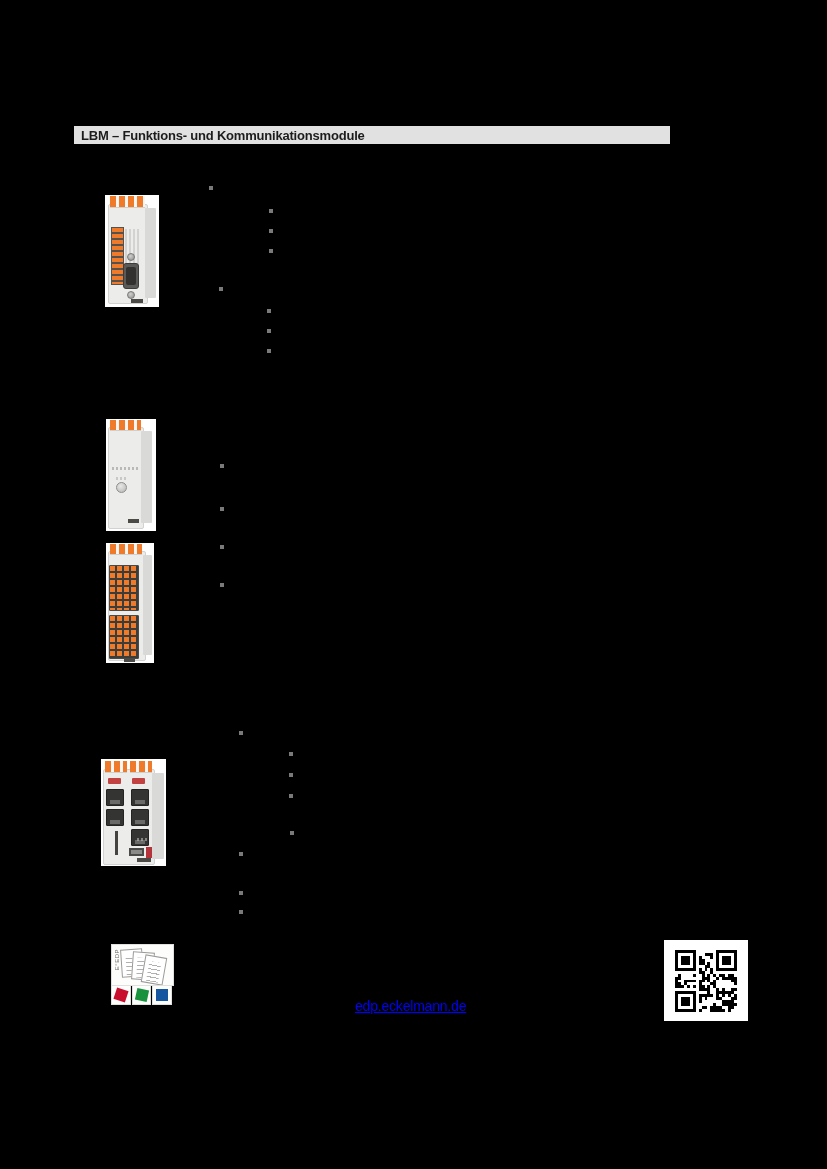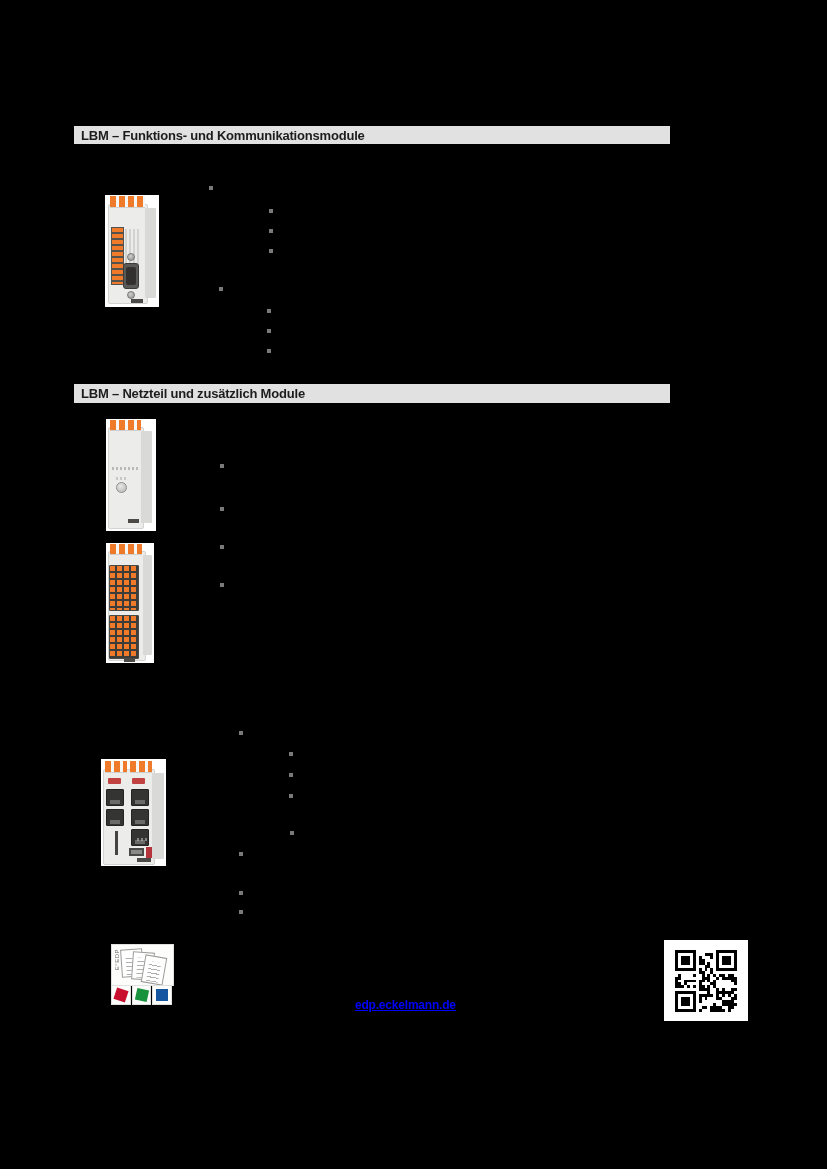--- a/index.html
+++ b/index.html
@@ -54,21 +54,21 @@
   .pagecard{position:absolute;width:20px;height:26px;background:#fff;border:1px solid #9a9a98;
             background-image:repeating-linear-gradient(180deg,transparent 0 3px,#b0b0ae 3px 4px);
             background-size:12px 20px;background-position:4px 5px;background-repeat:no-repeat;}
   #edp-vertical{position:absolute;left:2px;top:4px;font-size:6px;color:#6a6a68;
                 writing-mode:vertical-rl;transform:rotate(180deg);letter-spacing:0.5px;}
   #edp-diamonds{position:absolute;left:0;top:41px;width:61px;height:20px;display:flex;gap:1px;}
   .dbox{flex:1;background:#fdfdfc;border:1px solid #e0e0de;position:relative;overflow:hidden;}
   .diamond{position:absolute;left:3px;top:3px;width:12px;height:12px;}
 
   
-  #site-link{position:absolute;left:355px;top:998px;font-size:12px;font-weight:bold;
+  #site-link{position:absolute;left:355px;top:998px;font-size:14px;font-weight:normal;
              text-decoration:underline;cursor:pointer;letter-spacing:-0.2px;}
 
   
   #qr-box{position:absolute;left:664px;top:940px;width:84px;height:81px;background:#fff;
           display:flex;align-items:center;justify-content:center;}
 </style>
 </head>
 <body>
 
 <div id="page" style="background: rgb(0, 0, 0);">
@@ -84,23 +84,20 @@
     <div class="abs terms-col" style="left:6px;top:32px;width:11px;height:56px;"></div>
     <div class="abs ventrow" style="left:20px;top:34px;width:14px;height:52px;opacity:.5;"></div>
     <div class="abs screw" style="left:22px;top:58px;width:6px;height:6px;"></div>
     <div class="abs db9" style="left:18px;top:68px;width:14px;height:24px;">
         <i></i>
       </div>
     <div class="abs screw" style="left:22px;top:96px;width:6px;height:6px;"></div>
     <div class="abs darklabel" style="left:26px;top:104px;width:12px;height:4px;"></div>
   </div>
 
-  <div class="hdr" id="hdr2" style="background: rgb(225, 225, 225);">
-    <span>LBM – Netzteil und zusätzlich Module</span>
-  </div>
 
   <div class="photo" style="left:106px;top:419px;width:50px;height:112px;">
     <div class="abs devbody" style="left:2px;top:8px;width:34px;height:100px;"></div>
     <div class="abs rail" style="left:35px;top:12px;width:11px;height:92px;"></div>
     <div class="abs clamps" style="left:4px;top:1px;width:31px;height:10px;"></div>
     <div class="abs ventrow" style="left:6px;top:48px;width:26px;height:3px;"></div>
     <div class="abs ventrow" style="left:10px;top:58px;width:12px;height:3px;opacity:.7;"></div>
     <div class="abs knob" style="left:10px;top:63px;width:9px;height:9px;"></div>
     <div class="abs darklabel" style="left:22px;top:100px;width:11px;height:4px;"></div>
   </div>

